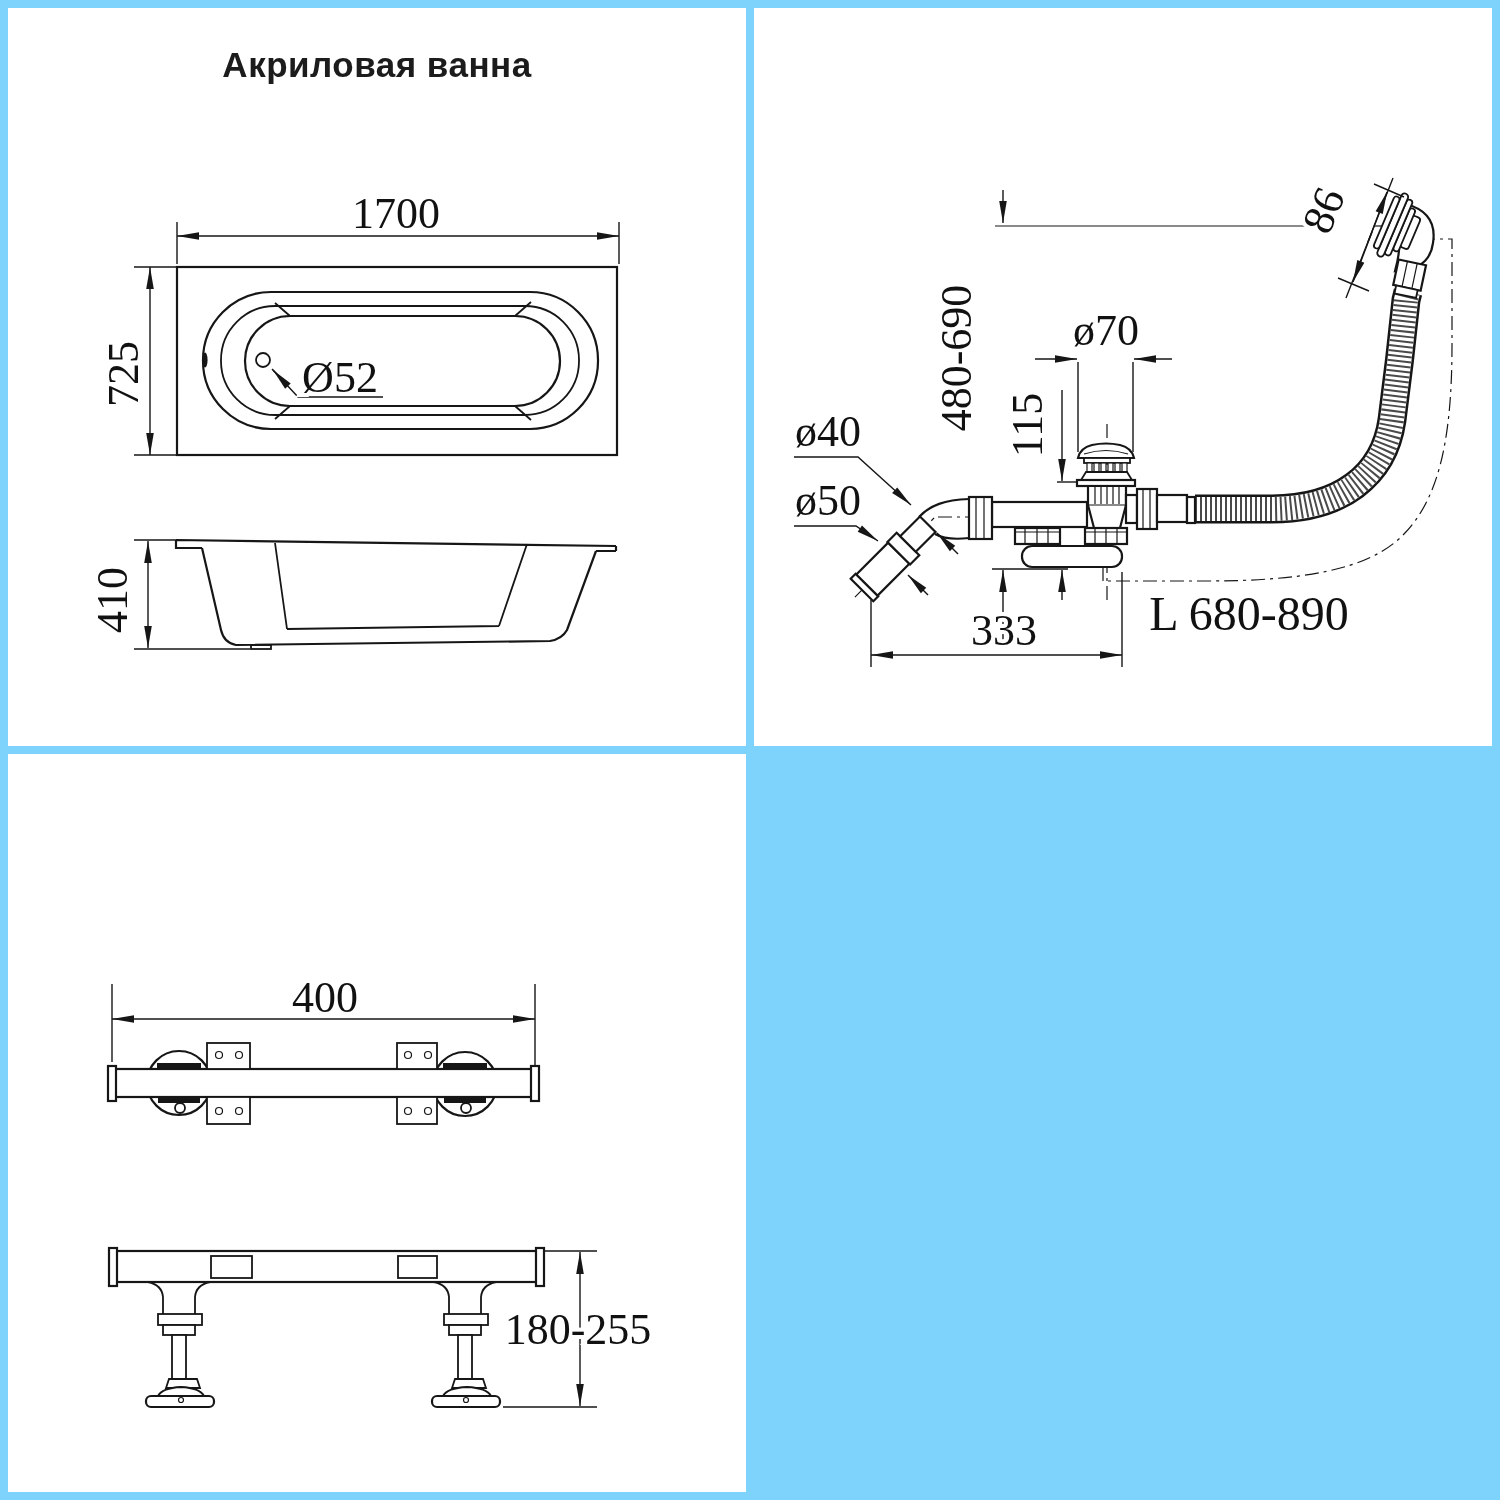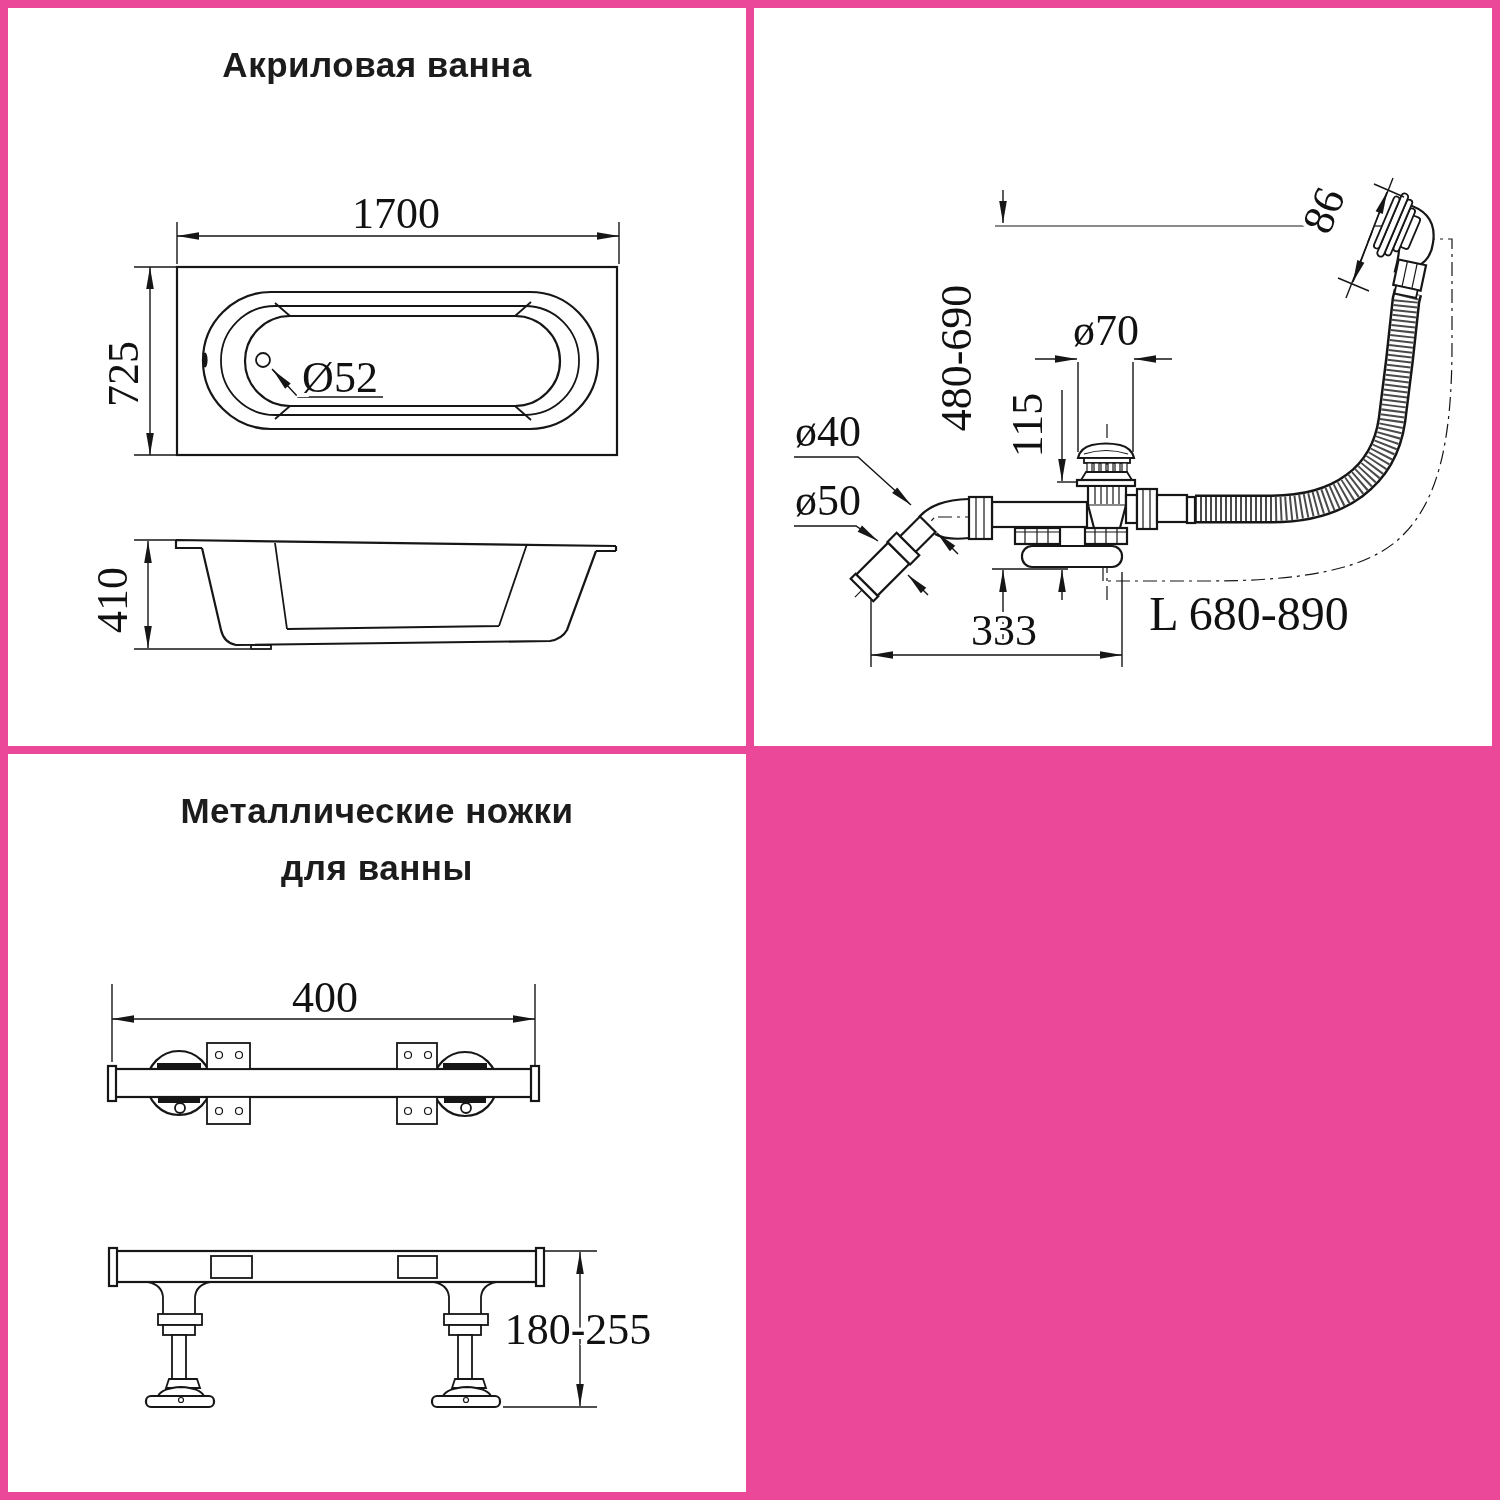--- a/index.html
+++ b/index.html
@@ -1,16 +1,16 @@
 <!DOCTYPE html>
 <html><head>
 <meta charset="utf-8">
 <style>
   html,body{margin:0;padding:0;background:#f2f2f2;}
-  #stage{position:relative;width:1500px;height:1500px;background:#ec4899;overflow:hidden;
+  #stage{position:relative;width:1500px;height:1500px;background:#7dd3fc;overflow:hidden;
          font-family:"Liberation Sans",sans-serif;}
   .panel{position:absolute;background:#ffffff;}
   #panel-tub{left:8px;top:8px;width:738px;height:738px;}
   #panel-drain{left:754px;top:8px;width:738px;height:738px;}
   #panel-legs{left:8px;top:754px;width:738px;height:738px;}
   .title{position:absolute;text-align:center;font-weight:600;font-size:35px;
          letter-spacing:.5px;color:#1c1c1c;line-height:40px;}
   #title-tub{left:8px;top:45px;width:738px;}
   #title-drain{left:754px;top:45px;width:738px;}
   #title-legs{left:8px;top:782px;width:738px;line-height:57px;}
@@ -29,24 +29,20 @@
 </head>
 <body>
 
 <div id="stage">
 
   <div class="panel" id="panel-tub"></div>
   <div class="panel" id="panel-drain"></div>
   <div class="panel" id="panel-legs"></div>
 
   <div class="title" id="title-tub">Акриловая ванна</div>
-  <div class="title" id="title-legs">
-    <div>Металлические ножки</div>
-    <div>для ванны</div>
-  </div>
 
   <svg width="1500" height="1500" viewBox="0 0 1500 1500">
     <defs>
       <marker id="ah" markerUnits="userSpaceOnUse" markerWidth="26" markerHeight="10" refX="24" refY="5" orient="auto-start-reverse">
         <path d="M24 5 L2 1.2 L2 8.8 Z" fill="#161616"></path>
       </marker>
     </defs>
 
     <g>
       <rect class="ln" x="177" y="267" width="440" height="188"></rect>

